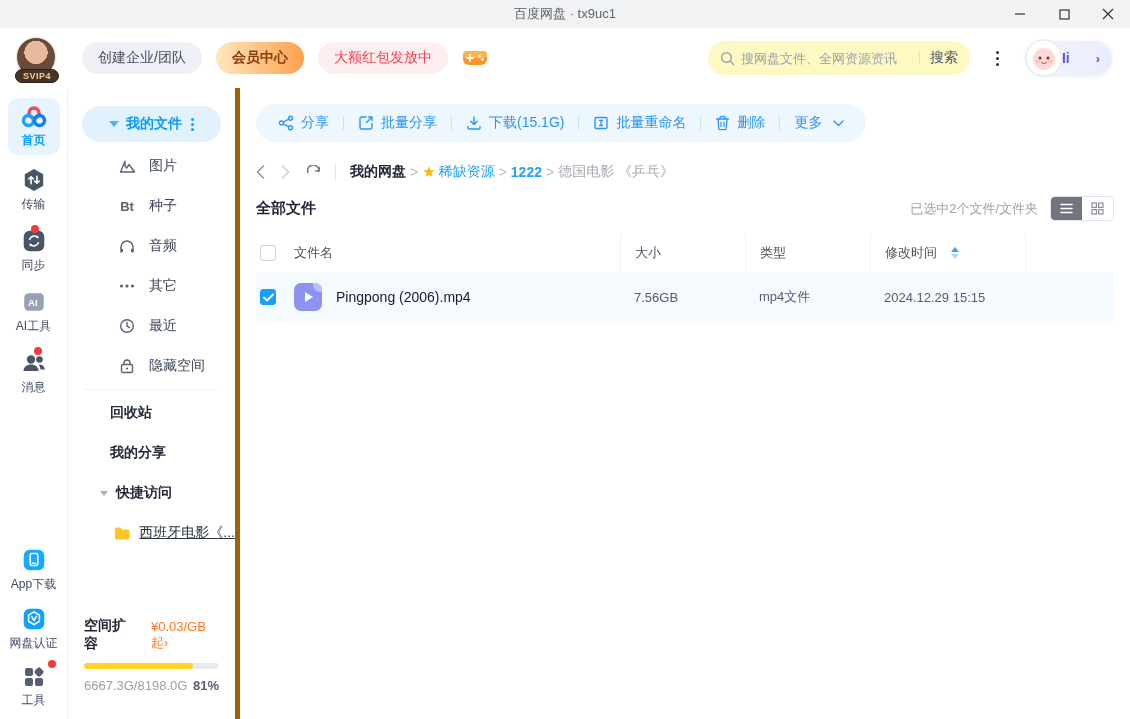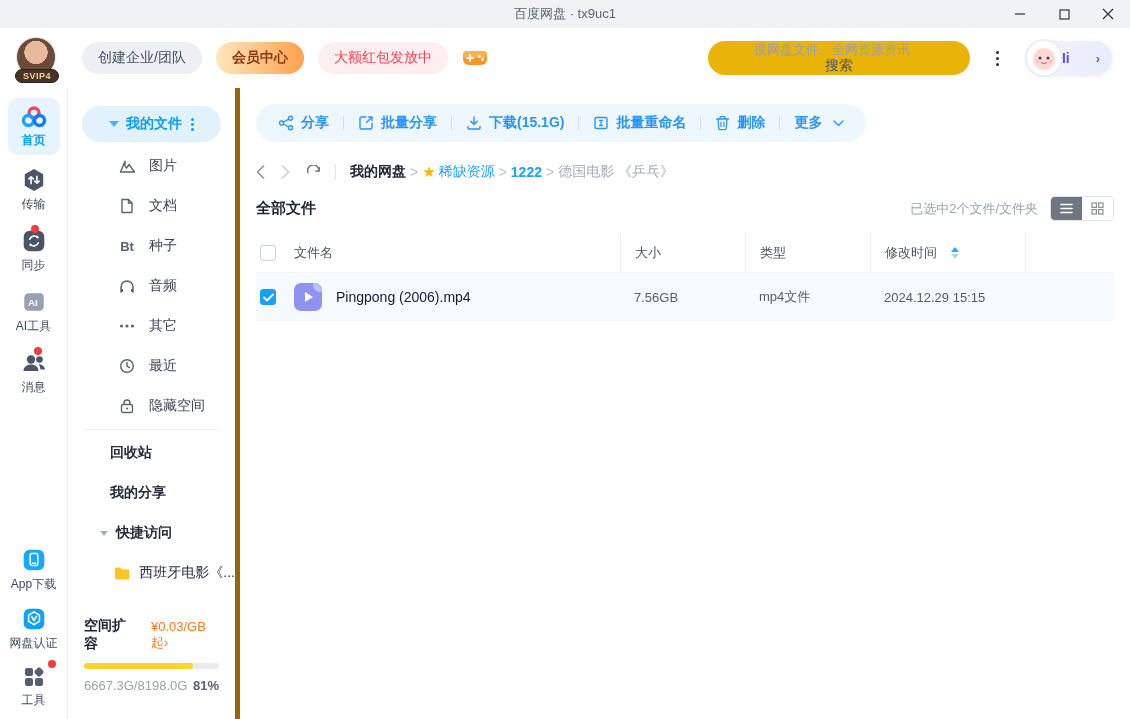--- a/index.html
+++ b/index.html
@@ -18,21 +18,21 @@
   .topnav { height:60px; flex:0 0 60px; display:flex; align-items:center; padding:0 18px 0 16px; background:#fff; }
   .user-avatar { position:relative; width:42px; height:42px; margin-right:6px; }
   .user-avatar .photo { width:40px; height:40px; border-radius:50%; background:radial-gradient(circle at 50% 38%, #e8b99a 0 38%, #6b4a3a 39% 70%, #3a2a22 71%); border:1px solid #e8e2d8; }
   .user-avatar .badge { position:absolute; left:50%; transform:translateX(-50%); bottom:-4px; background:#463428; color:#f4cf8e; font-size:9px; font-weight:bold; padding:1px 7px; border-radius:8px; border:1px solid #2d2019; letter-spacing:.5px; }
   .pill { height:32px; border-radius:16px; padding:0 16px; display:flex; align-items:center; font-size:14px; white-space:nowrap; cursor:pointer; }
   .pill-team { background:#eef0f5; color:#454f63; margin-left:18px; }
   .pill-vip { background:linear-gradient(90deg,#ffe7bd,#ffa14e); color:#8a3c12; font-weight:bold; margin-left:14px; }
   .pill-red { background:#fdeef0; color:#f04350; margin-left:14px; }
   .gamepad { margin-left:14px; cursor:pointer; display:flex; }
   .nav-right { margin-left:auto; display:flex; align-items:center; }
-  .searchbox { width:262px; height:34px; background:#eab308; border-radius:17px; display:flex; align-items:center; padding:0 12px;flex-direction:column; }
+  .searchbox { width:262px; height:34px; background:#fef9c3; border-radius:17px; display:flex; align-items:center; padding:0 12px; }
   .searchbox input { flex:1; border:none; outline:none; background:transparent; font-size:13px; color:#333; margin-left:6px; min-width:0; font-family:inherit; }
   .searchbox input::placeholder { color:#9aa1ab; }
   .search-divider { width:1px; height:14px; background:#dcdfe3; margin:0 10px 0 4px; }
   .search-go { font-size:14px; color:#4d5563; cursor:pointer; }
   .kebab { width:30px; height:30px; margin-left:12px; display:flex; flex-direction:column; align-items:center; justify-content:center; gap:3px; cursor:pointer; }
   .kebab i { width:3px; height:3px; border-radius:50%; background:#242a38; }
   .assistant { position:relative; margin-left:14px; height:34px; width:86px; background:linear-gradient(90deg,#f3f5fd,#e9edfb); border-radius:17px; display:flex; align-items:center; justify-content:flex-end; padding-right:12px; cursor:pointer; box-shadow:0 1px 4px rgba(130,140,200,.18);gap:24px; }
   .assistant .mascot { position:absolute; left:-2px; top:-3px; }
   .assistant .hi { color:#5b53e8; font-weight:bold; font-size:14px; }
   .assistant .chev { color:#5b53e8; font-weight:bold; font-size:13px; margin-left:2px; }
@@ -55,34 +55,34 @@
   .tri-down-blue { width:0; height:0; border-left:5px solid transparent; border-right:5px solid transparent; border-top:6px solid #49b4f5; }
   .kebab-mini { display:flex; flex-direction:column; gap:2px; margin-left:2px; }
   .kebab-mini i { width:3px; height:3px; border-radius:50%; background:#0b9cf8; }
   .cats { margin-top:4px; }
   .cat-item { display:flex; align-items:center; gap:13px; padding-left:50px; height:40px; color:#3c4454; font-size:14px; cursor:pointer; }
   .cat-item .cicon { width:18px; display:flex; justify-content:center; color:#5a6372; font-size:13px; font-weight:bold; }
   .side-divider { height:1px; background:#f0f1f3; margin:3px 16px; }
   .side-link { display:flex; align-items:center; height:40px; padding-left:42px; font-size:14px; font-weight:bold; color:#252b3a; cursor:pointer; }
   .quick { display:flex; align-items:center; gap:8px; height:40px; padding-left:32px; font-size:14px; font-weight:bold; color:#252b3a; cursor:pointer; }
   .tri-down-gray { width:0; height:0; border-left:4px solid transparent; border-right:4px solid transparent; border-top:5px solid #aab0ba; }
-  .quick-item { display:flex; align-items:center; gap:9px; height:40px; padding-left:46px; font-size:14px; color:#2a3142; cursor:pointer; white-space:nowrap; }
+  .quick-item { display:flex; align-items:center; gap:9px; height:40px; padding-left:46px; font-size:14px; color:#2a3142; cursor:pointer; white-space:nowrap;text-decoration:underline; }
   .storage { margin-top:auto; padding:0 16px 26px; }
   .storage-top { display:flex; align-items:center; }
   .storage-title { font-size:14px; font-weight:bold; color:#1f2534; }
   .storage-price { margin-left:14px; font-size:13px; color:#ff7a1e; cursor:pointer; }
   .storage-price .chev { font-size:12px; }
   .storage-bar { margin-top:10px; height:6px; border-radius:3px; background:#e9ebee; overflow:hidden; }
   .storage-fill { height:100%; border-radius:3px; background:#ffd426; }
   .storage-bottom { margin-top:9px; display:flex; align-items:center; font-size:13px; color:#9aa1ab; }
   .storage-percent { margin-left:auto; color:#596070; font-weight:bold; }
 
   
   .main { flex:1; min-width:0; padding:16px 16px 0 16px; display:flex; flex-direction:column; }
-  .toolbar { align-self:flex-start; background:#eff7fe; border-radius:20px; height:38px; display:flex; align-items:center; padding:0 22px; color:#2a95f5; font-size:14px;font-weight:bold; }
+  .toolbar { align-self:flex-start; background:#eff7fe; border-radius:20px; height:38px; display:flex; align-items:center; padding:0 22px; color:#2a95f5; font-size:14px; }
   .tb-item { display:flex; align-items:center; gap:7px; cursor:pointer; white-space:nowrap; }
   .tb-sep { width:1px; height:14px; background:#c8e2f7; margin:0 14px; }
   .tb-chev { margin-left:4px; display:flex; }
 
   .breadcrumb { margin-top:16px; height:28px; display:flex; align-items:center; font-size:14px; }
   .bc-nav { display:flex; align-items:center; gap:16px; color:#8b949e; }
   .bc-back { cursor:pointer; display:flex; }
   .bc-fwd { cursor:default; display:flex; opacity:.45; }
   .bc-refresh { cursor:pointer; display:flex; }
   .bc-divider { width:1px; height:16px; background:#e3e6e9; margin:0 14px; }
@@ -286,29 +286,20 @@
       </div>
 
       <div class="cats">
         <div class="cat-item">
           <span class="cicon">
             <svg width="17" height="15" viewBox="0 0 17 15">
                 <path d="M6 2.2L1.5 13h14L10 5.5 7.6 9.2 6 6.8z" fill="none" stroke="#5a6372" stroke-width="1.4" stroke-linejoin="round"></path>
               </svg>
           </span>
           <span>图片</span>
-        </div>
-        <div class="cat-item">
-          <span class="cicon">
-            <svg width="14" height="16" viewBox="0 0 14 16">
-                <path d="M2 1.5h6.5L12 5v9.5H2z" fill="none" stroke="#5a6372" stroke-width="1.4" stroke-linejoin="round"></path>
-                <path d="M8.5 1.5V5H12" fill="none" stroke="#5a6372" stroke-width="1.4"></path>
-              </svg>
-          </span>
-          <span>文档</span>
         </div>
         <div class="cat-item">
           <span class="cicon">Bt</span>
           <span>种子</span>
         </div>
         <div class="cat-item">
           <span class="cicon">
             <svg width="16" height="15" viewBox="0 0 16 15">
                 <path d="M2 13V8a6 6 0 0112 0v5" fill="none" stroke="#5a6372" stroke-width="1.5" stroke-linecap="round"></path>
                 <path d="M2 13v-3h2v3zM14 13v-3h-2v3z" fill="#5a6372"></path>

